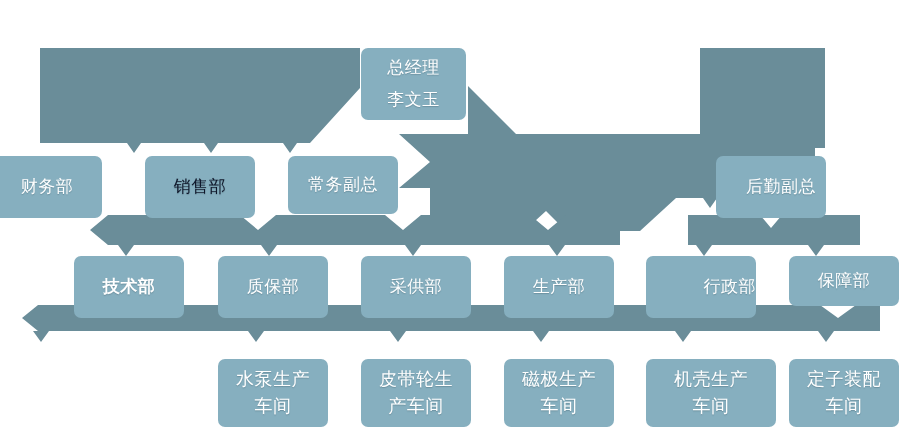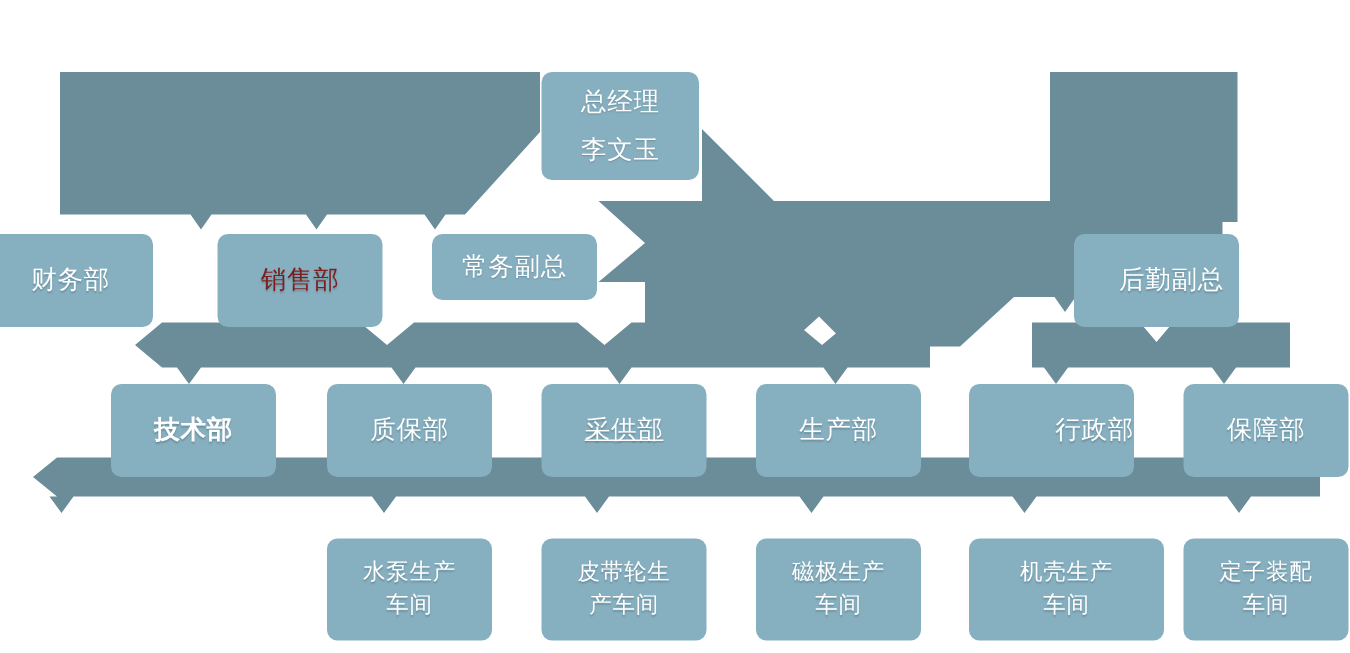--- a/index.html
+++ b/index.html
@@ -42,21 +42,21 @@
     letter-spacing: 0.5px;
     text-shadow: 0 1px 1px rgba(60,90,100,0.35);
     font-size: 17px;
     z-index: 5;
   }
   .node .line {
     display: block;
     white-space: nowrap;
   }
   .node.two-line {
-    font-size: 15px;
+    font-size: 18px;
     line-height: 1.5;
   }
   .node.root {
     font-size: 17px;
     line-height: 1.9;
   }
 </style>
 </head>
 <body>
 
@@ -168,53 +168,53 @@
 
   <div class="node root" style="left: 361px; top: 0px; width: 105px; height: 72px; background: rgb(134, 175, 191); color: rgb(255, 255, 255); border-radius: 7px;">
     <span class="line">总经理</span>
     <span class="line">李文玉</span>
   </div>
 
   <div class="node" style="left: -8px; top: 108px; width: 110px; height: 62px; background: rgb(134, 175, 191); color: rgb(255, 255, 255); border-radius: 7px;">
     <span class="line">财务部</span>
   </div>
 
-  <div class="node" style="left: 145px; top: 108px; width: 110px; height: 62px; background: rgb(134, 175, 191); color: #7f1d1d; border-radius: 7px;">
+  <div class="node" style="left: 145px; top: 108px; width: 110px; height: 62px; background: rgb(134, 175, 191); color: #0f172a; border-radius: 7px;">
     <span class="line">销售部</span>
   </div>
 
-  <div class="node" style="left: 288px; top: 108px; width: 110px; height: 44px; background: rgb(134, 175, 191); color: rgb(255, 255, 255); border-radius: 7px;">
+  <div class="node" style="left: 288px; top: 108px; width: 110px; height: 58px; background: rgb(134, 175, 191); color: rgb(255, 255, 255); border-radius: 7px;">
     <span class="line">常务副总</span>
   </div>
 
   <div class="node" style="left: 716px; top: 108px; width: 110px; height: 62px; background: rgb(134, 175, 191); color: rgb(255, 255, 255); border-radius: 7px; padding-left: 20px;">
     <span class="line">后勤副总</span>
   </div>
 
   <div class="node" style="left: 74px; top: 208px; width: 110px; height: 62px; background: rgb(134, 175, 191); color: rgb(255, 255, 255); border-radius: 7px; font-weight: bold;">
     <span class="line">技术部</span>
   </div>
 
   <div class="node" style="left: 218px; top: 208px; width: 110px; height: 62px; background: rgb(134, 175, 191); color: rgb(255, 255, 255); border-radius: 7px;">
     <span class="line">质保部</span>
   </div>
 
-  <div class="node" style="left: 361px; top: 208px; width: 110px; height: 62px; background: rgb(134, 175, 191); color: rgb(255, 255, 255); border-radius: 7px; text-decoration: underline;">
+  <div class="node" style="left: 361px; top: 208px; width: 110px; height: 62px; background: rgb(134, 175, 191); color: rgb(255, 255, 255); border-radius: 7px;">
     <span class="line">采供部</span>
   </div>
 
   <div class="node" style="left: 504px; top: 208px; width: 110px; height: 62px; background: rgb(134, 175, 191); color: rgb(255, 255, 255); border-radius: 7px;">
     <span class="line">生产部</span>
   </div>
 
   <div class="node" style="left: 646px; top: 208px; width: 110px; height: 62px; background: rgb(134, 175, 191); color: rgb(255, 255, 255); border-radius: 7px; align-items: flex-end;">
     <span class="line">行政部</span>
   </div>
 
-  <div class="node" style="left: 789px; top: 208px; width: 110px; height: 62px; background: rgb(134, 175, 191); color: rgb(255, 255, 255); border-radius: 7px;">
+  <div class="node" style="left: 789px; top: 208px; width: 110px; height: 50px; background: rgb(134, 175, 191); color: rgb(255, 255, 255); border-radius: 7px;">
     <span class="line">保障部</span>
   </div>
 
   <div class="node two-line" style="left: 218px; top: 311px; width: 110px; height: 68px; background: rgb(134, 175, 191); color: rgb(255, 255, 255); border-radius: 7px;">
     <span class="line">水泵生产</span>
     <span class="line">车间</span>
   </div>
 
   <div class="node two-line" style="left: 361px; top: 311px; width: 110px; height: 68px; background: rgb(134, 175, 191); color: rgb(255, 255, 255); border-radius: 7px; text-align: right;">
     <span class="line">皮带轮生</span>

